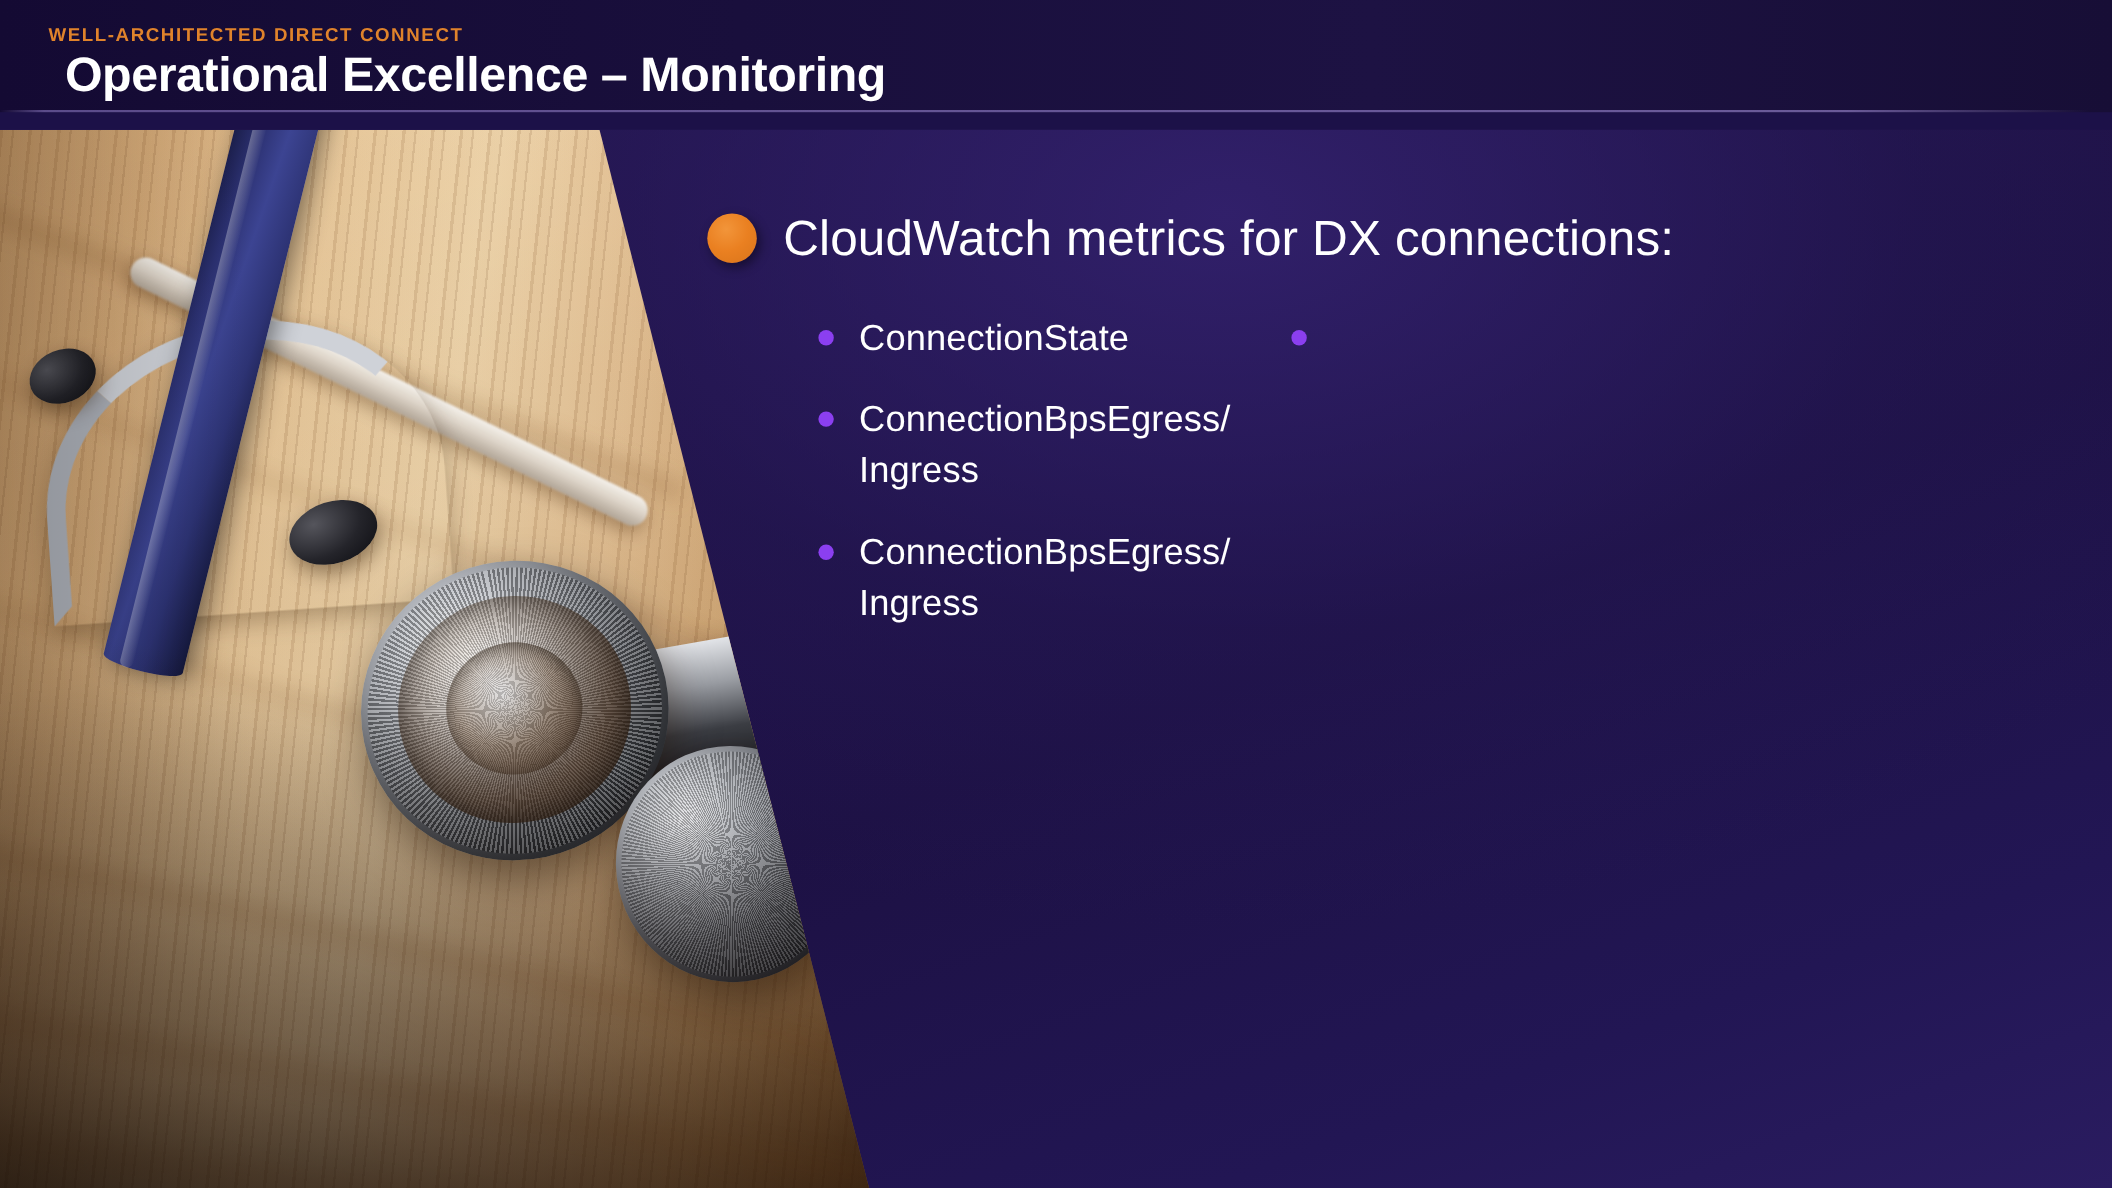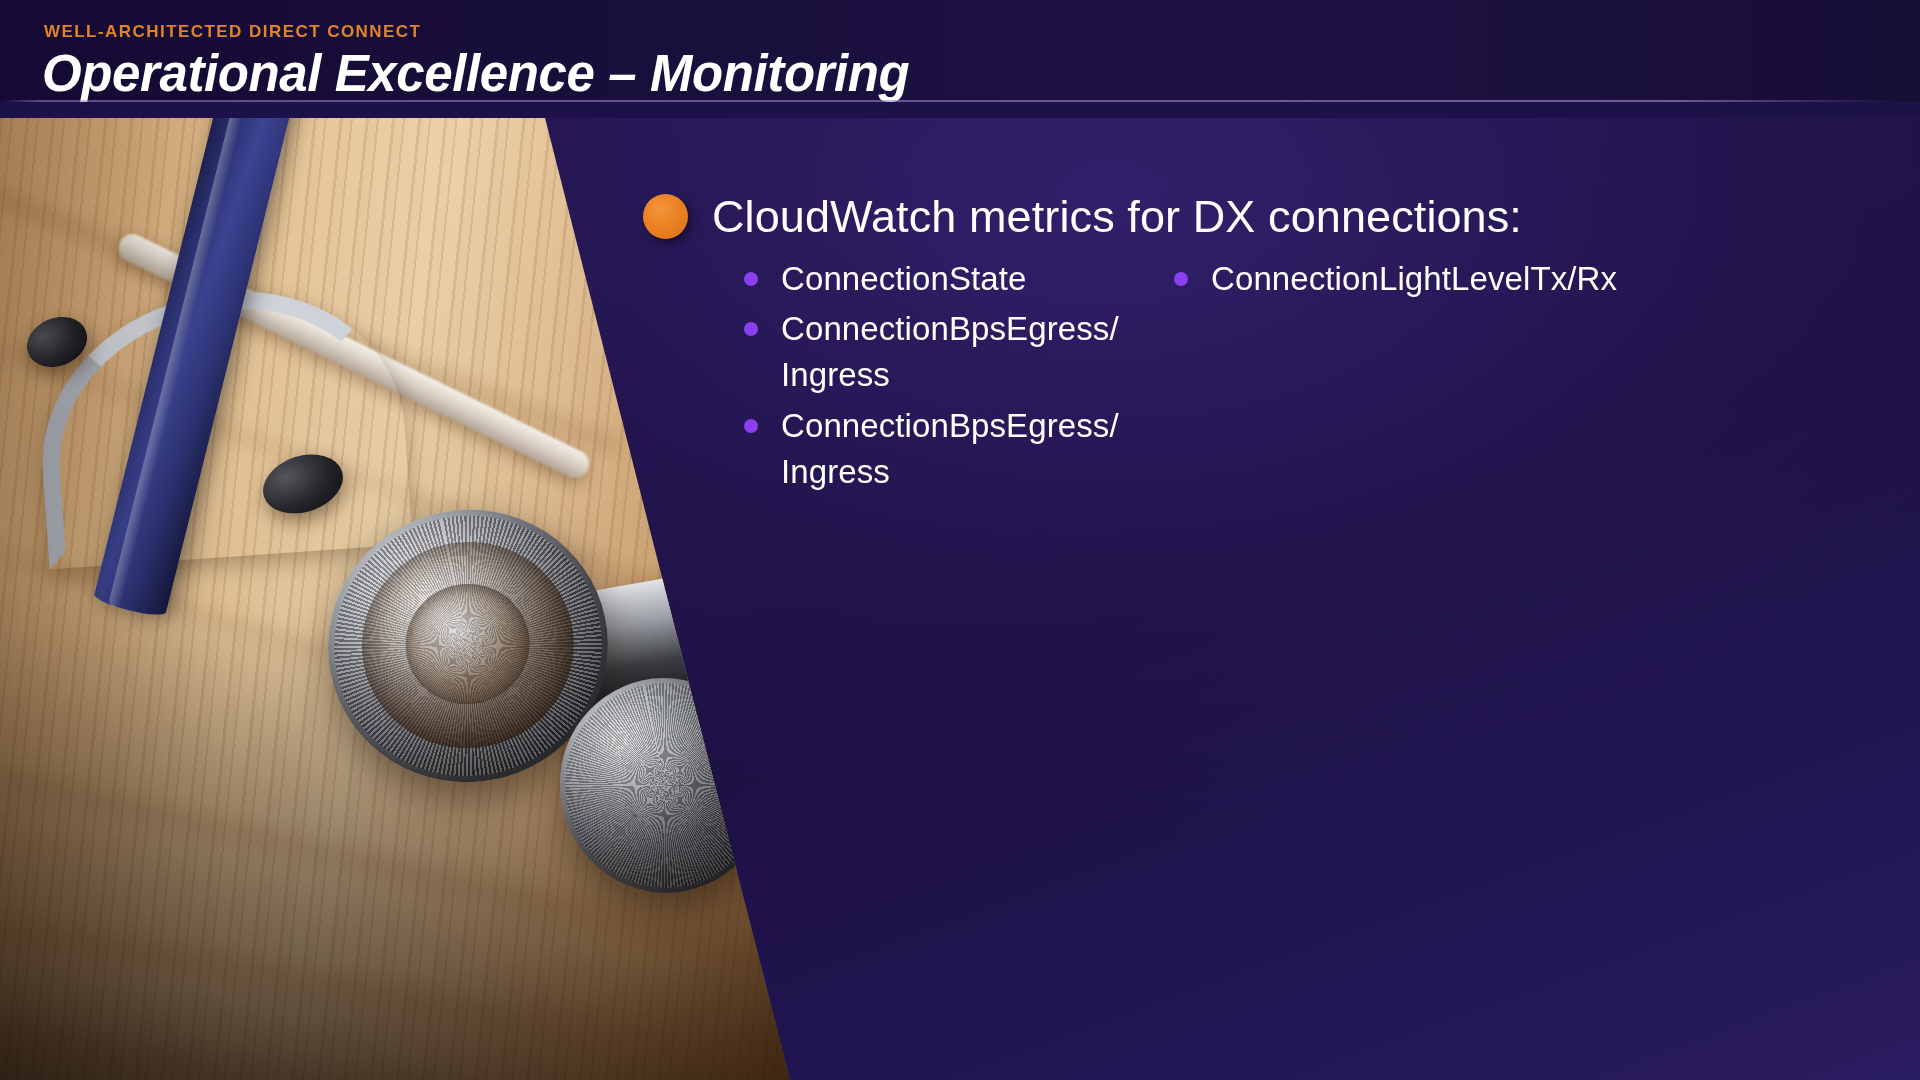--- a/index.html
+++ b/index.html
@@ -42,27 +42,26 @@
     left: 44px; top: 22px;
     font-size: 17px;
     font-weight: bold;
     letter-spacing: 1.45px;
     color: #e0832b;
     text-transform: uppercase;
     white-space: nowrap;
   }
   #slide-title {
     position: absolute;
-    left: 42px; top: 44px;
-    font-size: 51px;
+    left: 59px; top: 44px;
+    font-size: 44px;
     font-weight: bold;
     letter-spacing: -0.4px;
     color: #ffffff;
     white-space: nowrap;
-    font-style: italic;
   }
 
   
   #logo {
     position: absolute;
     right: 56px; top: 28px;
     height: 50px;
     display: flex;
     align-items: center;
     gap: 14px;
@@ -298,20 +297,21 @@
     gap: 0px;
   }
   .col { flex: 0 0 auto; }
   #col-left  { width: 430px; }
   #col-right { width: 560px; }
 
   .bullet-row {
     display: flex;
     align-items: flex-start;
     margin-bottom: 4px;
+    margin-top: 28px;
   }
   .bullet-dot {
     flex: 0 0 auto;
     width: 14px; height: 14px;
     border-radius: 50%;
     background: #8b3ff0;
     margin-top: 16px;
     margin-right: 23px;
   }
   .bullet-text {
@@ -386,21 +386,20 @@
         </div>
         <div class="bullet-row">
           <span class="bullet-dot"></span>
           <span class="bullet-text">ConnectionBpsEgress/ Ingress</span>
         </div>
       </div>
 
       <div class="col" id="col-right">
         <div class="bullet-row">
           <span class="bullet-dot"></span>
-          <span class="bullet-text">ConnectionLightLevelTx/Rx</span>
         </div>
       </div>
 
     </div>
   </div>
 
   <div id="header">
     <div id="kicker">WELL-ARCHITECTED DIRECT CONNECT</div>
     <div id="slide-title">Operational Excellence – Monitoring</div>
 

